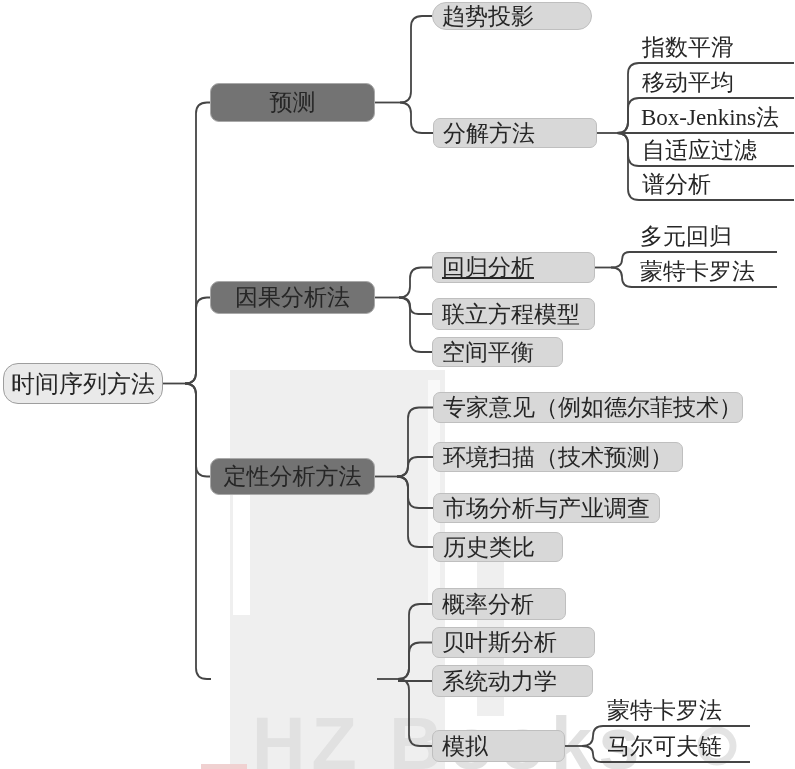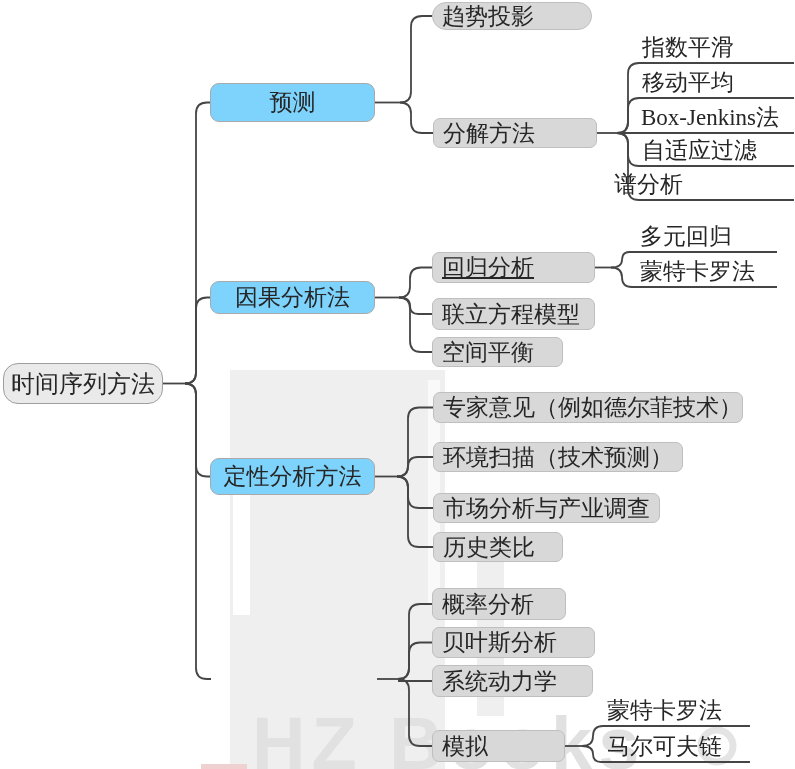--- a/index.html
+++ b/index.html
@@ -12,21 +12,21 @@
   .node{
     position:absolute;z-index:2;box-sizing:border-box;
     font-size:23px;line-height:1;color:#262626;white-space:nowrap;
     display:flex;align-items:center;
   }
   .node.root{
     background:#eaeaea;border:1.6px solid #9e9e9e;border-radius:10px;
     justify-content:center;font-size:24px;
   }
   .node.main{
-    background:#7dd3fc;border:1.3px solid #a9a9a9;border-radius:9px;
+    background:#737373;border:1.3px solid #a9a9a9;border-radius:9px;
     justify-content:center;
   }
   .node.child{
     background:#d8d8d8;border:1px solid #bfbfbf;border-radius:7px;
     justify-content:flex-start;padding-left:9px;
   }
   .node.leaf{
     background:none;border:none;height:26px;align-items:flex-end;
     padding-bottom:3px;
   }
@@ -98,18 +98,18 @@
     <div class="node child" style="left: 433px; top: 493px; width: 227px; height: 30px;">市场分析与产业调查</div>
     <div class="node child" style="left: 433px; top: 532px; width: 130px; height: 30px;">历史类比</div>
     <div class="node child" style="left: 432px; top: 588px; width: 134px; height: 32px;">概率分析</div>
     <div class="node child" style="left: 432px; top: 627px; width: 163px; height: 31px;">贝叶斯分析</div>
     <div class="node child" style="left: 432px; top: 665px; width: 161px; height: 32px;">系统动力学</div>
     <div class="node child" style="left: 432px; top: 730px; width: 133px; height: 32px;">模拟</div>
     <div class="node leaf" style="left: 642px; top: 36px;">指数平滑</div>
     <div class="node leaf" style="left: 642px; top: 71px;">移动平均</div>
     <div class="node leaf" style="left: 641px; top: 106px;">Box-Jenkins法</div>
     <div class="node leaf" style="left: 642px; top: 139px;">自适应过滤</div>
-    <div class="node leaf" style="left: 614px; top: 173px;">谱分析</div>
+    <div class="node leaf" style="left: 642px; top: 173px;">谱分析</div>
     <div class="node leaf" style="left: 640px; top: 225px;">多元回归</div>
     <div class="node leaf" style="left: 640px; top: 260px;">蒙特卡罗法</div>
     <div class="node leaf" style="left: 607px; top: 699px;">蒙特卡罗法</div>
     <div class="node leaf" style="left: 607px; top: 735px;">马尔可夫链</div>
   </div>
 
 </body></html>

